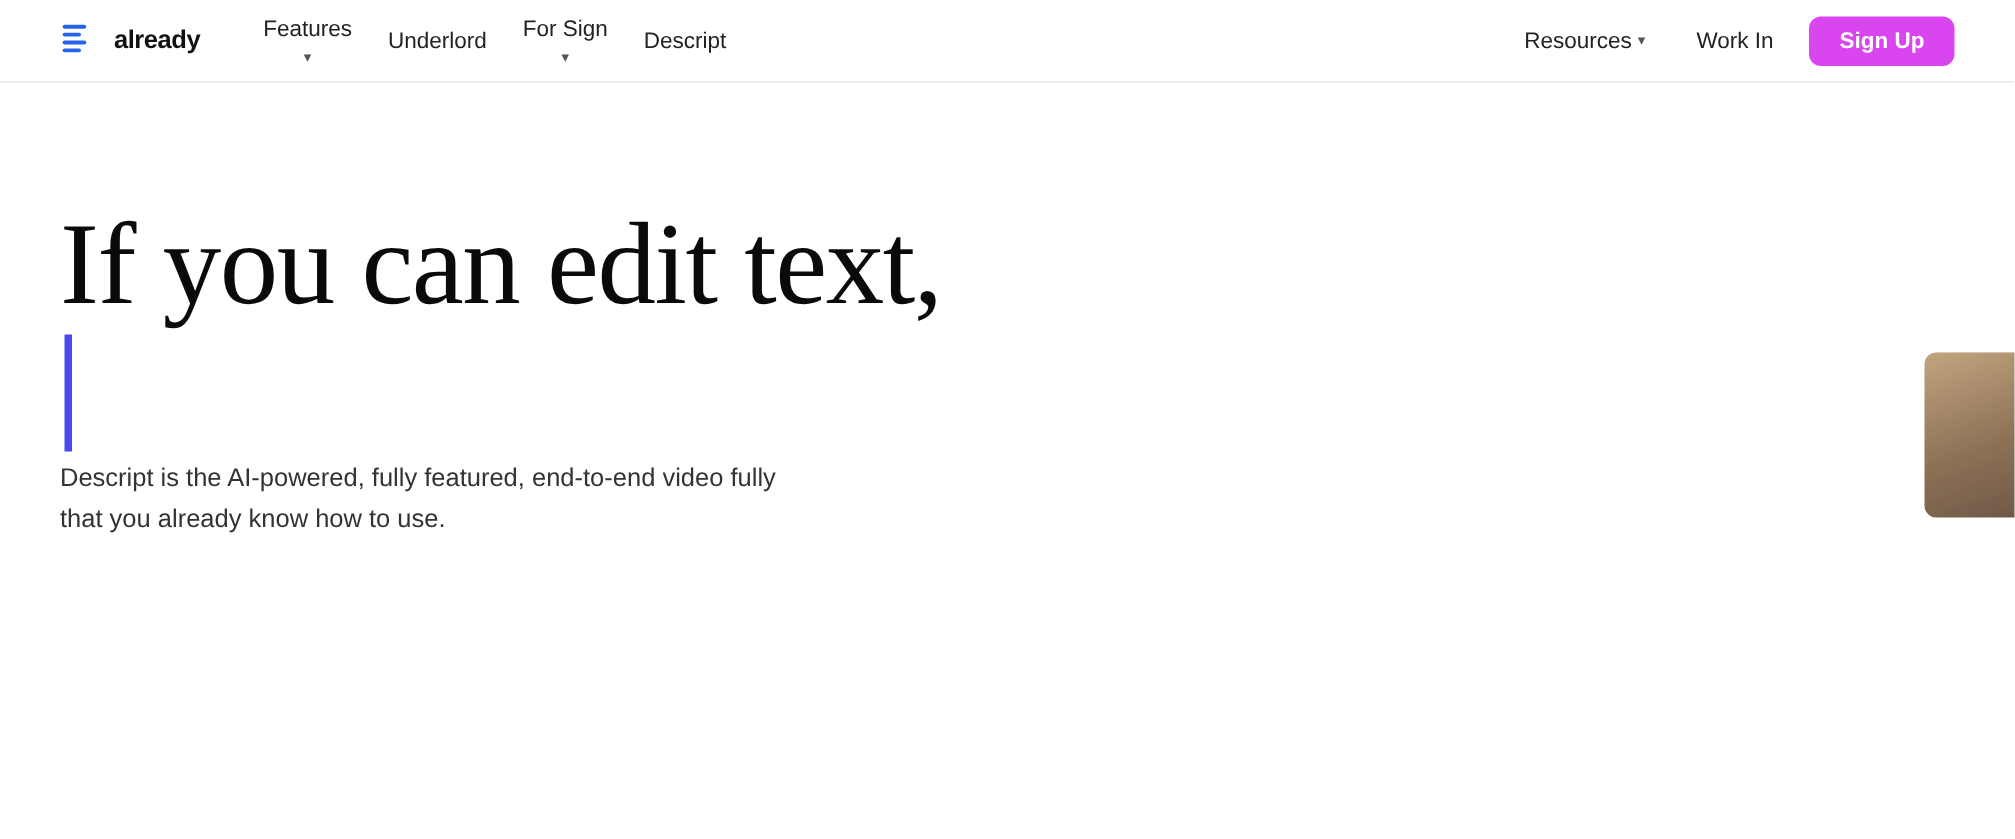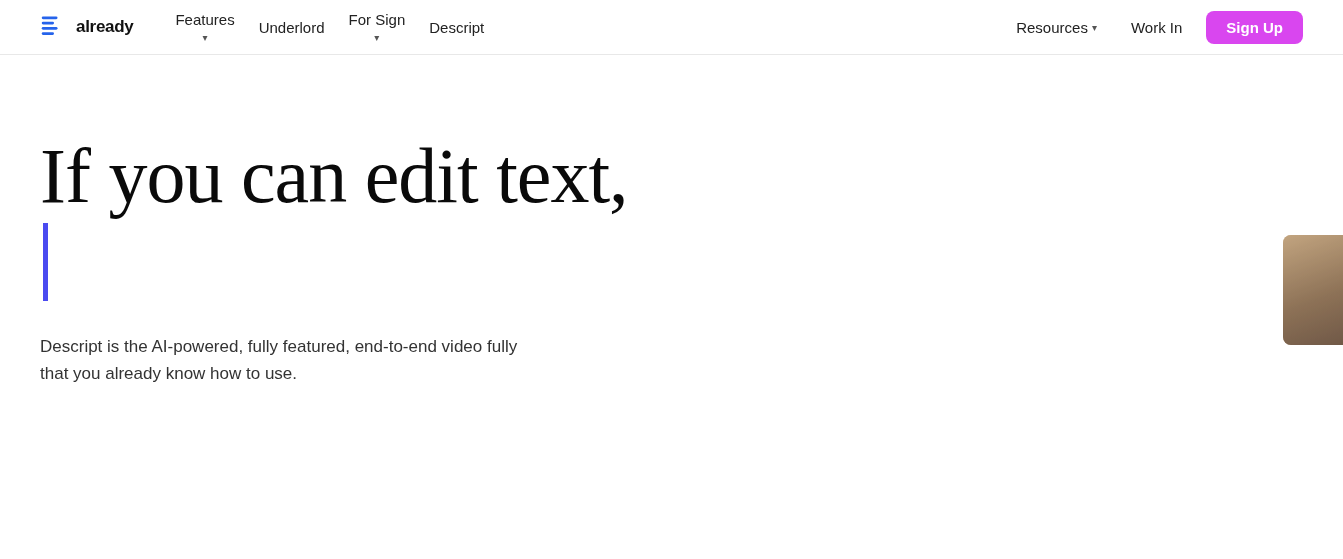--- a/index.html
+++ b/index.html
@@ -123,21 +123,20 @@
       position: relative;
     }
 
     .hero-headline {
       font-family: Georgia, 'Times New Roman', serif;
       font-size: 78px;
       font-weight: 400;
       line-height: 1.05;
       color: #0a0a0a;
       letter-spacing: -1px;
-      margin-bottom: 28px;
     }
 
     .hero-headline .cursor {
       display: inline-block;
       width: 5px;
       height: 78px;
       background: #4a4af0;
       vertical-align: middle;
       margin-left: 3px;
       position: relative;

